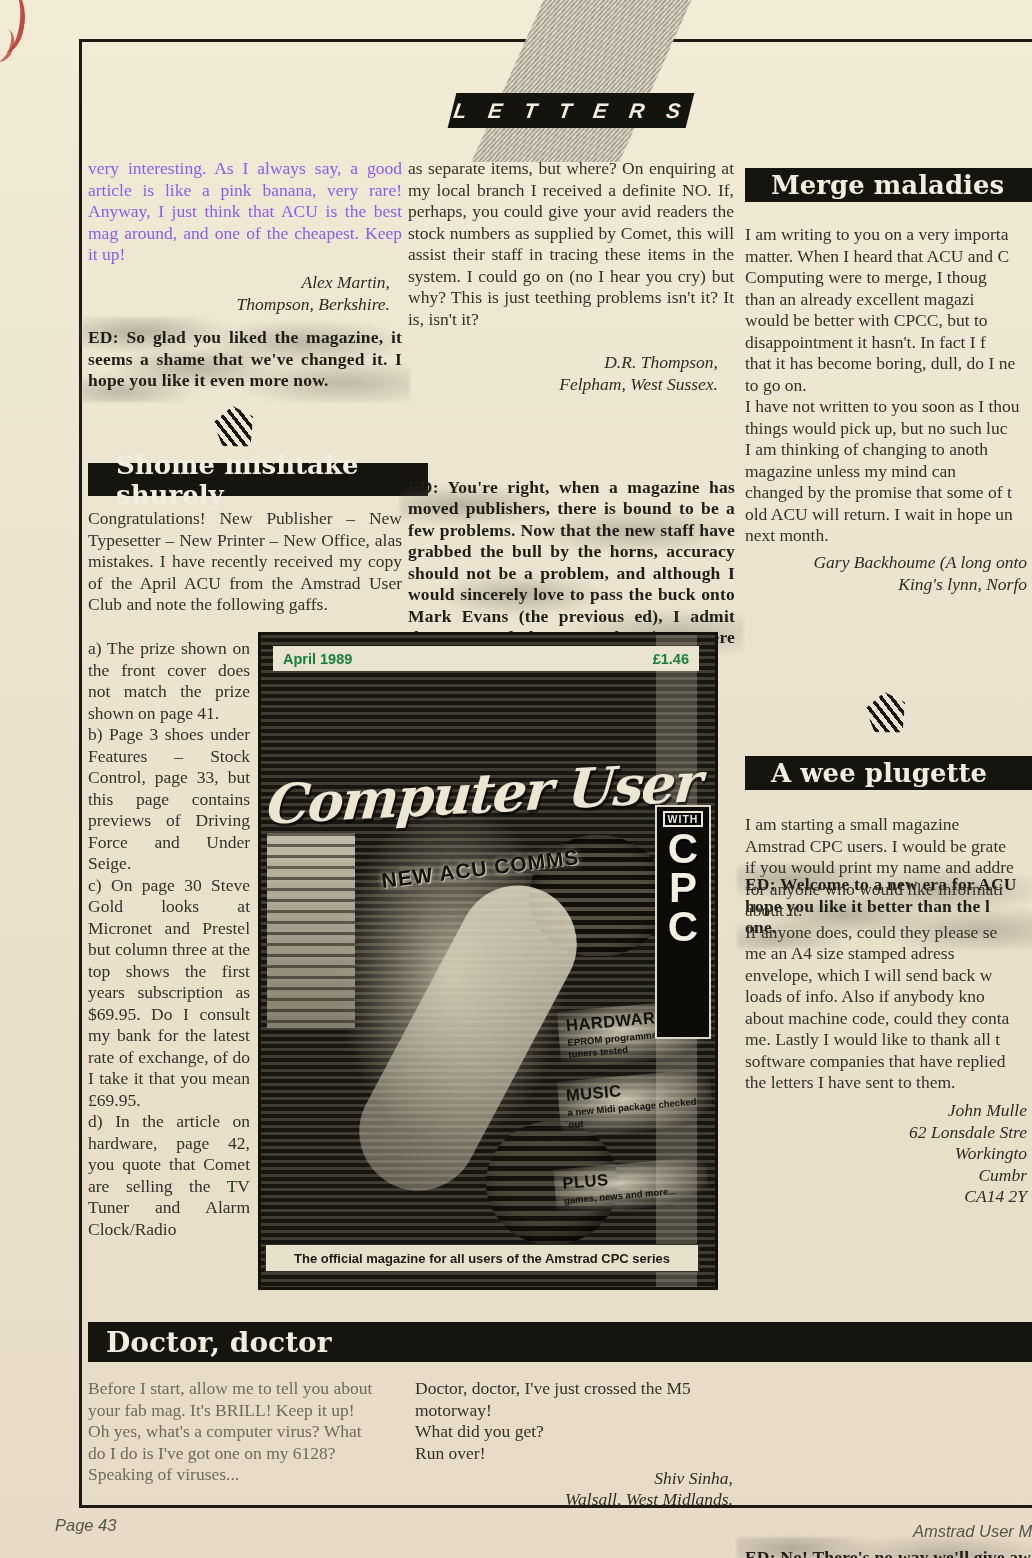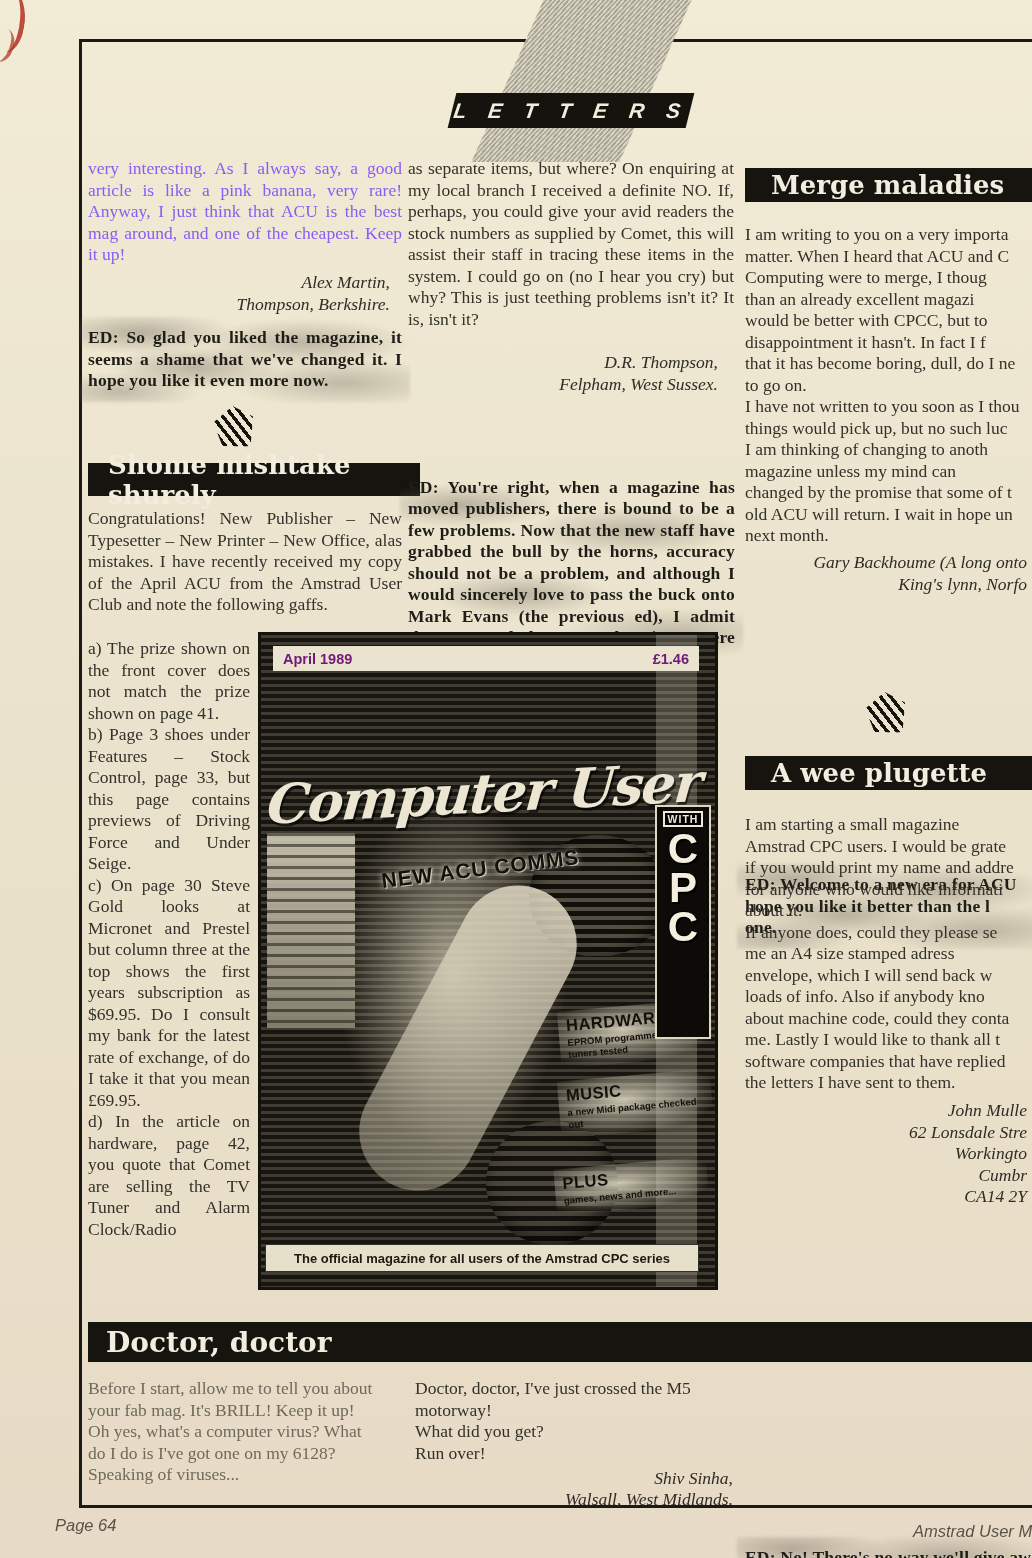--- a/index.html
+++ b/index.html
@@ -79,21 +79,21 @@
     background:
       radial-gradient(ellipse 160px 240px at 42% 52%,rgba(216,209,185,.75),rgba(216,209,185,0) 72%),
       linear-gradient(90deg,rgba(0,0,0,0) 0 87%,rgba(205,199,178,.28) 87% 96%,rgba(0,0,0,0) 96%),
       repeating-linear-gradient(180deg,#403c32 0 3px,#17150f 3px 7px);
     background-color:#1b1913;
     overflow:hidden;
   }
   .cover-topstrip{
     position:absolute;left:12px;top:11px;right:16px;height:25px;background:#eae3d0;
     display:flex;align-items:center;justify-content:space-between;padding:0 10px;
-    font-family:"Liberation Sans",sans-serif;font-weight:700;font-size:14.5px;color:#701a75;
+    font-family:"Liberation Sans",sans-serif;font-weight:700;font-size:14.5px;color:#15803d;
   }
   .cover-title{
     position:absolute;left:6px;top:126px;width:445px;z-index:2;
     font-family:"DejaVu Serif",serif;font-style:italic;font-weight:700;
     font-size:54px;letter-spacing:-2px;color:#ebe5d2;
     transform:rotate(-3deg) skewX(-8deg);
     text-shadow:2px 3px 0 rgba(0,0,0,.6);white-space:nowrap;
   }
   .cover-panel{
     position:absolute;left:6px;top:198px;width:88px;height:195px;opacity:.9;
@@ -167,21 +167,21 @@
 <div class="band"></div>
 <div class="letters-banner">
   <span>L E T T E R S</span>
 </div>
 
 <div class="txt semi-faded" style="left:88px;top:158px;width:314px;">very interesting. As I always say, a good article is like a pink banana, very rare! Anyway, I just think that ACU is the best mag around, and one of the cheapest. Keep it up!</div>
 <div class="sig pre" style="left:88px;top:272px;width:302px;">Alex Martin,
 Thompson, Berkshire.</div>
 <div class="txt ed blotch" style="left:88px;top:327px;width:314px;">ED: So glad you liked the magazine, it seems a shame that we've changed it. I hope you like it even more now.</div>
 <div class="squiggle" style="left:214px;top:406px;"></div>
-<div class="banner" style="left:88px;top:463px;width:312px;height:33px;font-size:26px;padding-left:20px;">Shome mishtake shurely</div>
+<div class="banner" style="left:88px;top:463px;width:312px;height:33px;font-size:26px;padding-left:28px;">Shome mishtake shurely</div>
 <div class="txt" style="left:88px;top:508px;width:314px;">Congratulations! New Publisher – New Typesetter – New Printer – New Office, alas mistakes. I have recently received my copy of the April ACU from the Amstrad User Club and note the following gaffs.</div>
 <div class="txt pre" style="left:88px;top:638px;width:162px;">a) The prize shown on the front cover does not match the prize shown on page 41.
 b) Page 3 shoes under Features – Stock Control, page 33, but this page contains previews of Driving Force and Under Seige.
 c) On page 30 Steve Gold looks at Micronet and Prestel but column three at the top shows the first years subscription as $69.95. Do I consult my bank for the latest rate of exchange, of do I take it that you mean £69.95.
 d) In the article on hardware, page 42, you quote that Comet are selling the TV Tuner and Alarm Clock/Radio</div>
 
 <div class="txt" style="left:408px;top:158px;width:326px;">as separate items, but where? On enquiring at my local branch I received a definite NO. If, perhaps, you could give your avid readers the stock numbers as supplied by Comet, this will assist their staff in tracing these items in the system. I could go on (no I hear you cry) but why? This is just teething problems isn't it? It is, isn't it?</div>
 <div class="sig pre" style="left:408px;top:352px;width:310px;">D.R. Thompson,
 Felpham, West Sussex.</div>
 <div class="txt ed blotch" style="left:408px;top:412px;width:327px;">ED: You're right, when a magazine has moved publishers, there is bound to be a few problems. Now that the new staff have grabbed the bull by the horns, accuracy should not be a problem, and although I would sincerely love to pass the buck onto Mark Evans (the previous ed), I admit that some of the errors last issue were atrocious.</div>
@@ -269,14 +269,14 @@
 Oh yes, what's a computer virus? What
 do I do is I've got one on my 6128?
 Speaking of viruses...</div>
 <div class="txt lines" style="left:415px;top:1378px;width:332px;">Doctor, doctor, I've just crossed the M5
 motorway!
 What did you get?
 Run over!</div>
 <div class="sig" style="left:415px;top:1468px;width:318px;white-space:pre;line-height:21px;">Shiv Sinha,
 Walsall, West Midlands.</div>
 
-<div class="footer" style="left:55px;top:1516px;">Page 64</div>
+<div class="footer" style="left:55px;top:1516px;">Page 43</div>
 <div class="footer" style="left:913px;top:1522px;width:140px;">Amstrad User Ma</div>
 
 </body></html>

